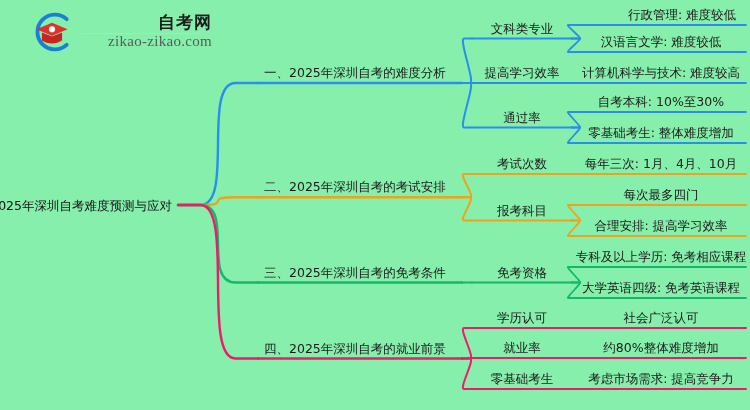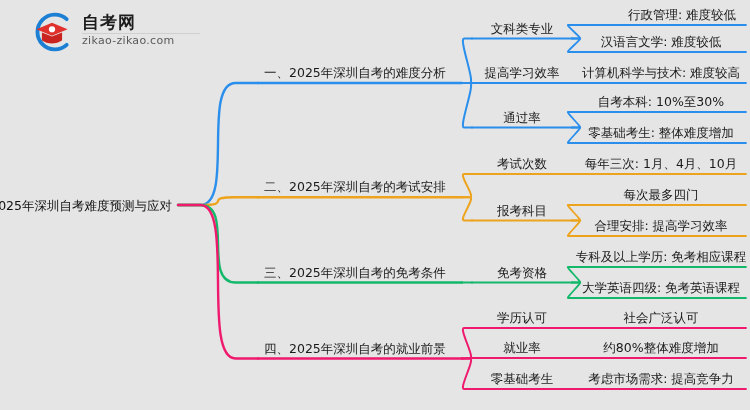--- a/index.html
+++ b/index.html
@@ -7,22 +7,23 @@
     padding: 0;
     background: #ffffff;
   }
   body {
     font-family: "DejaVu Sans", "Liberation Sans", sans-serif;
   }
   #canvas {
     position: relative;
     width: 750px;
     height: 410px;
-    background: #e5e5e5;
+    background: #86efac;
     overflow: hidden;
+    text-align: right;
   }
 
   
   .logo-wrap {
     position: absolute;
     left: 30px;
     top: 8px;
     width: 180px;
     height: 48px;
   }
@@ -46,24 +47,25 @@
     letter-spacing: 1px;
     line-height: 20px;
   }
   .logo-rule {
     width: 118px;
     height: 1px;
     background: #cfcfcf;
     margin: 1px 0 1px 0;
   }
   .logo-sub {
-    font-size: 11px;
+    font-size: 15px;
     color: #5a5a5a;
     letter-spacing: 0.3px;
     line-height: 12px;
+    font-family: Liberation Serif, serif;
   }
 
   
   #map-svg {
     position: absolute;
     left: 0;
     top: 0;
     width: 750px;
     height: 410px;
   }

